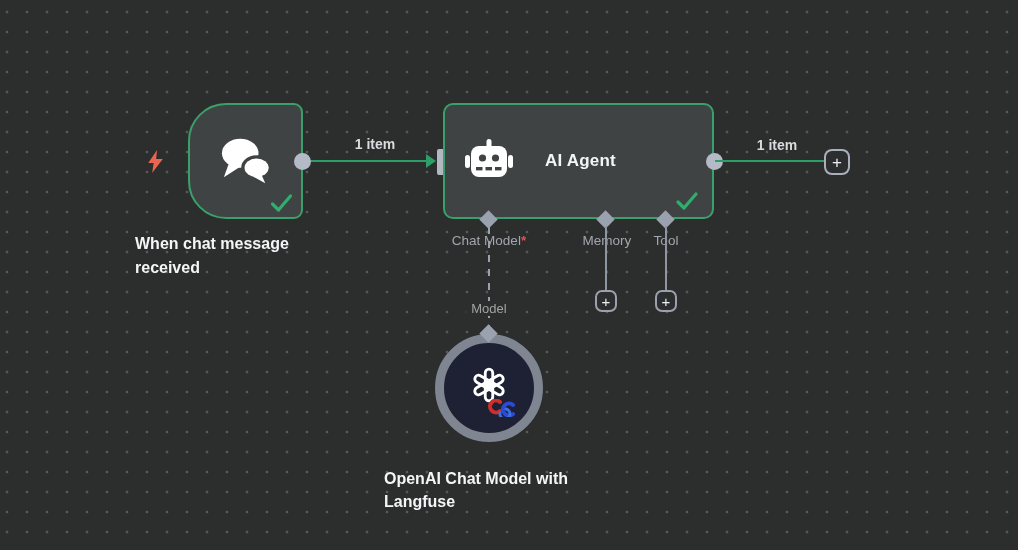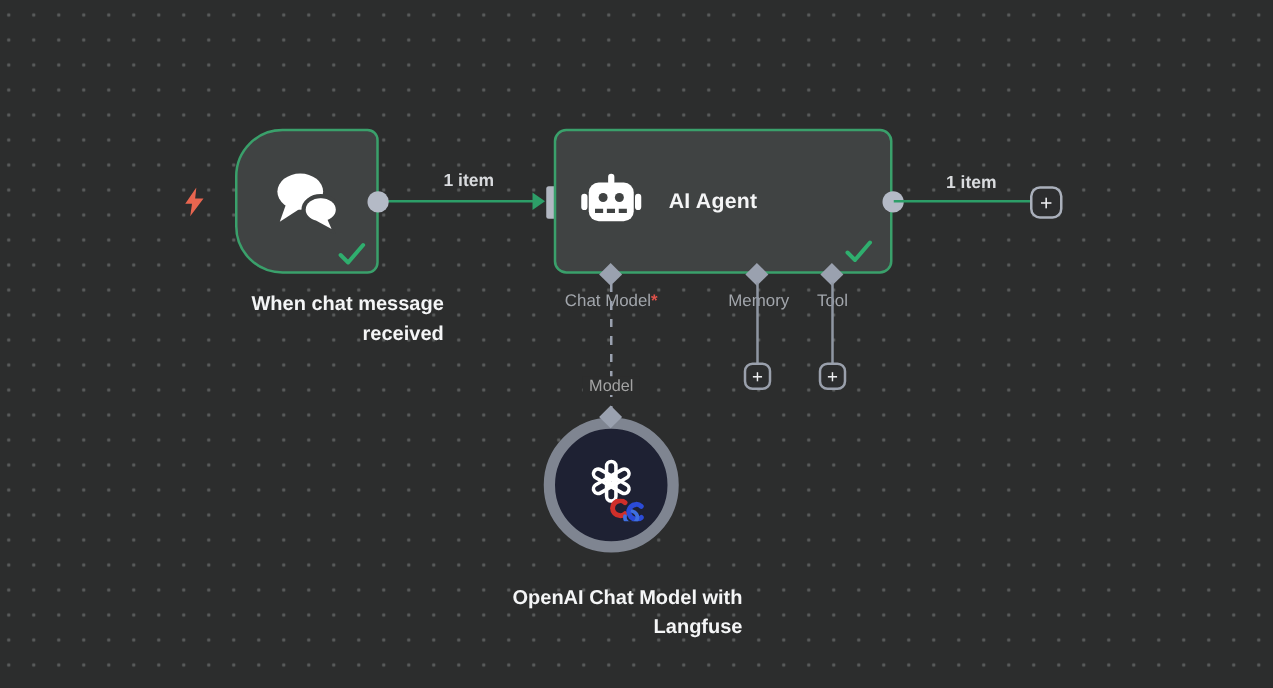--- a/index.html
+++ b/index.html
@@ -25,33 +25,33 @@
     left:188px;top:103px;width:115px;height:116px;
     border-radius:38px 9px 9px 38px;
   }
   .agent-node{
     left:443px;top:103px;width:271px;height:116px;
     border-radius:10px;
     display:flex;align-items:center;
   }
   .agent-title{
     color:#f4f5f6;font-size:17px;font-weight:bold;
-    margin-left:20px;letter-spacing:.2px;
+    margin-left:30px;letter-spacing:.2px;
   }
   .model-node{
     left:435px;top:334px;width:108px;height:108px;
     border-radius:50%;
     border:9px solid #7f8591;
     background:#1e2133;
   }
 
   
   .node-label{
     color:#f4f5f6;font-size:16px;font-weight:bold;
-    text-align:right;line-height:24px;
+    text-align:left;line-height:24px;
   }
   .trigger-label{left:135px;top:232px;width:220px;}
   .model-label{left:384px;top:447px;width:210px;line-height:23px;margin-top:20px;}
   .count-label{
     color:#d9dbde;font-size:14px;transform:translateX(-50%);
     white-space:nowrap;
     font-weight:bold;
   }
   .port-label{
     color:#a2a6ac;font-size:13.5px;transform:translateX(-50%);

